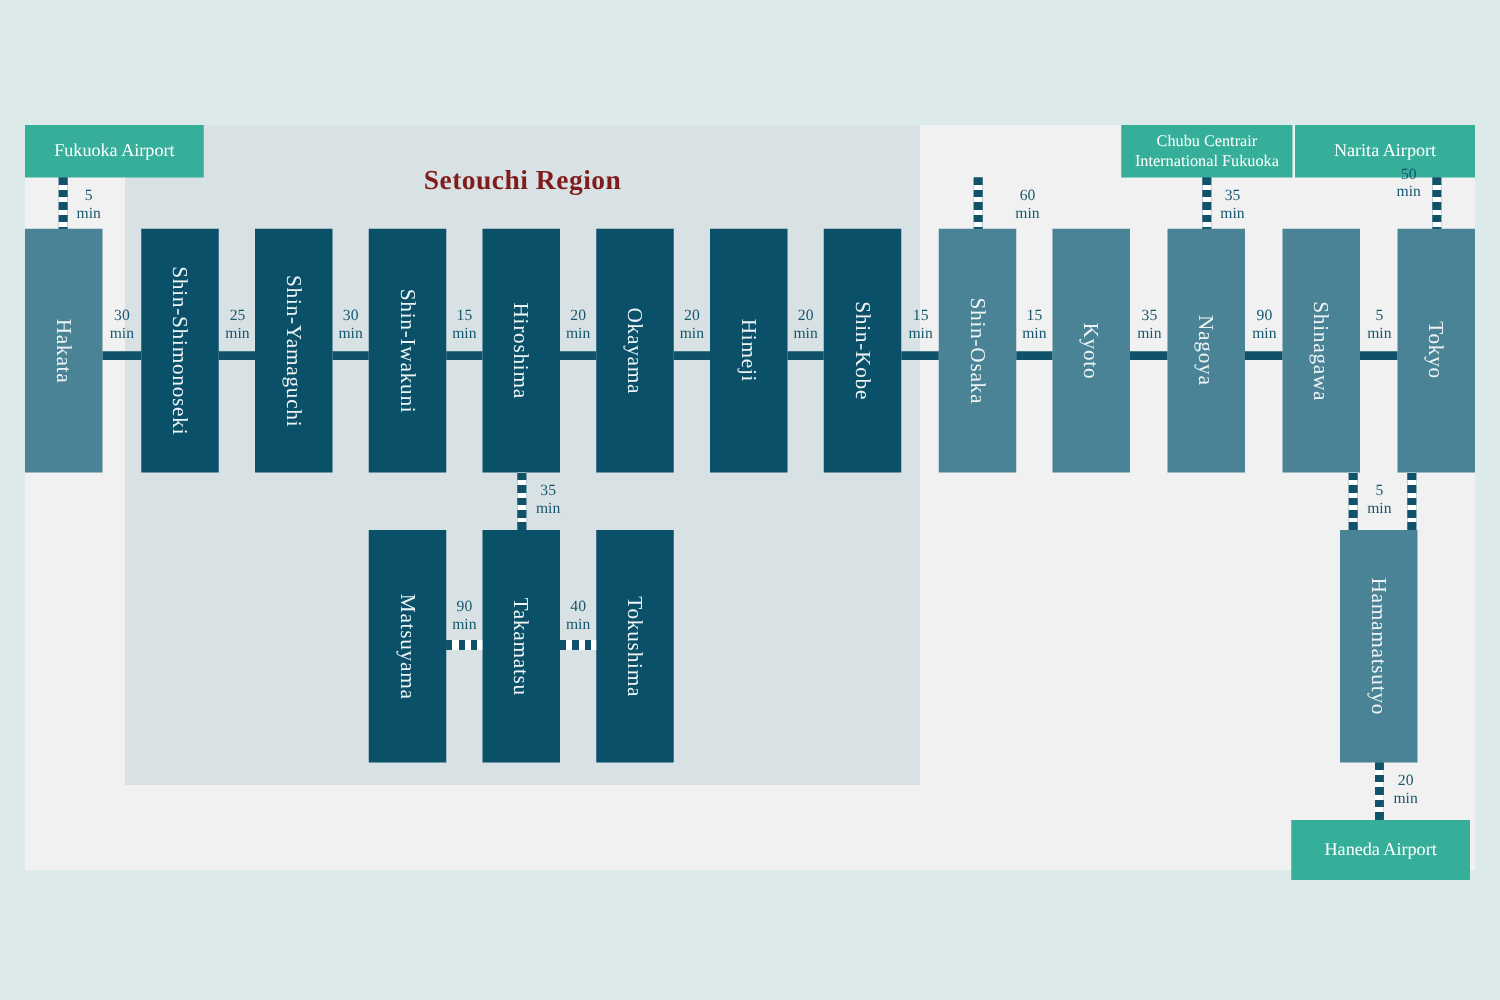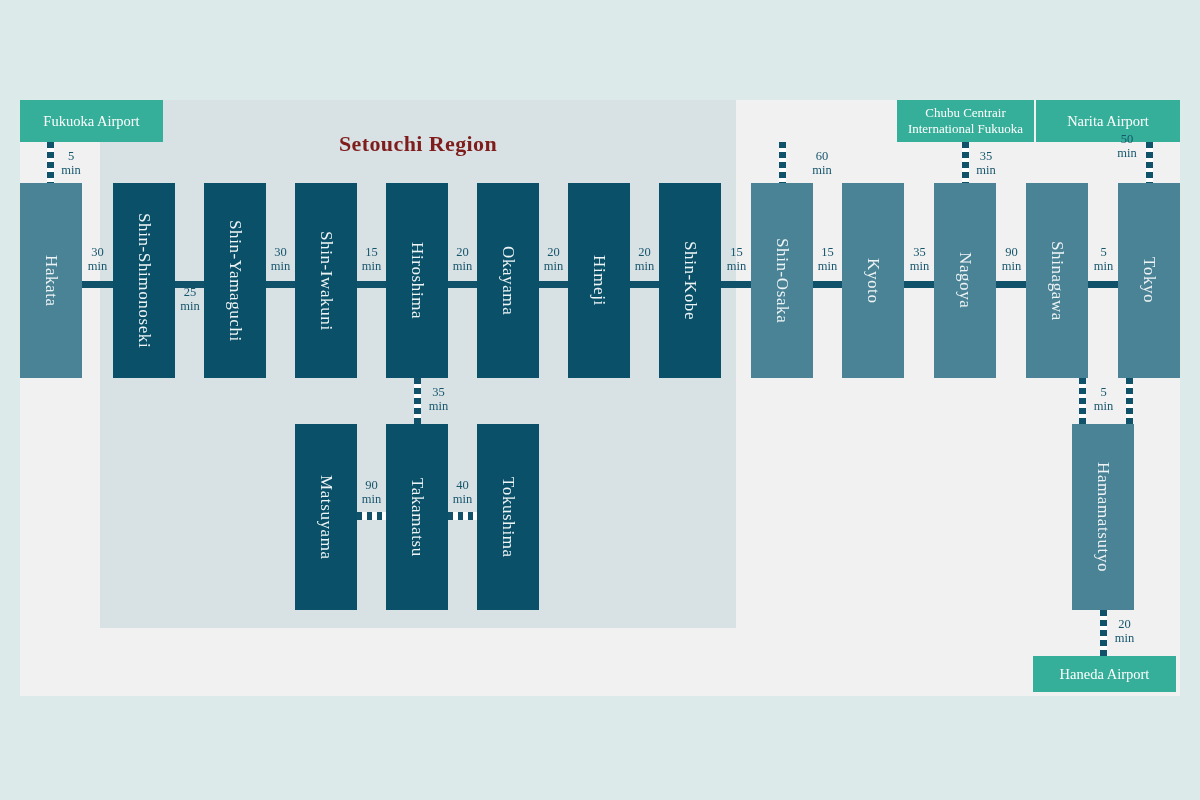--- a/index.html
+++ b/index.html
@@ -79,21 +79,21 @@
 
 
   <div class="airport" style="left:897px;top:100px;width:137px;height:42px;font-size:13px;">
     <span>Chubu Centrair International Fukuoka</span>
   </div>
 
   <div class="airport" style="left:1036px;top:100px;width:144px;height:42px;">
     <span>Narita Airport</span>
   </div>
 
-  <div class="airport" style="left:1033px;top:656px;width:143px;height:36px;">
+  <div class="airport" style="left:1033px;top:656px;width:143px;height:48px;">
     <span>Haneda Airport</span>
   </div>
 
   <div class="station st-mid" style="left:20px;top:183px;width:62px;height:195px;">
     <span class="lbl">Hakata</span>
   </div>
 
   <div class="station st-dark" style="left:113px;top:183px;width:62px;height:195px;">
     <span class="lbl">Shin-Shimonoseki</span>
   </div>
@@ -182,21 +182,21 @@
     <div>min</div>
   </div>
 
   <div class="conn conn-h" style="left:82px;top:281px;width:31px;"></div>
   <div class="dur" style="left:83px;top:245px;width:29px;">
     <div>30</div>
     <div>min</div>
   </div>
 
   <div class="conn conn-h" style="left:175px;top:281px;width:29px;"></div>
-  <div class="dur" style="left:175px;top:245px;width:30px;margin-top:40px;">
+  <div class="dur" style="left:175px;top:245px;width:30px;">
     <div>25</div>
     <div>min</div>
   </div>
 
   <div class="conn conn-h" style="left:266px;top:281px;width:29px;"></div>
   <div class="dur" style="left:266px;top:245px;width:29px;">
     <div>30</div>
     <div>min</div>
   </div>
 

